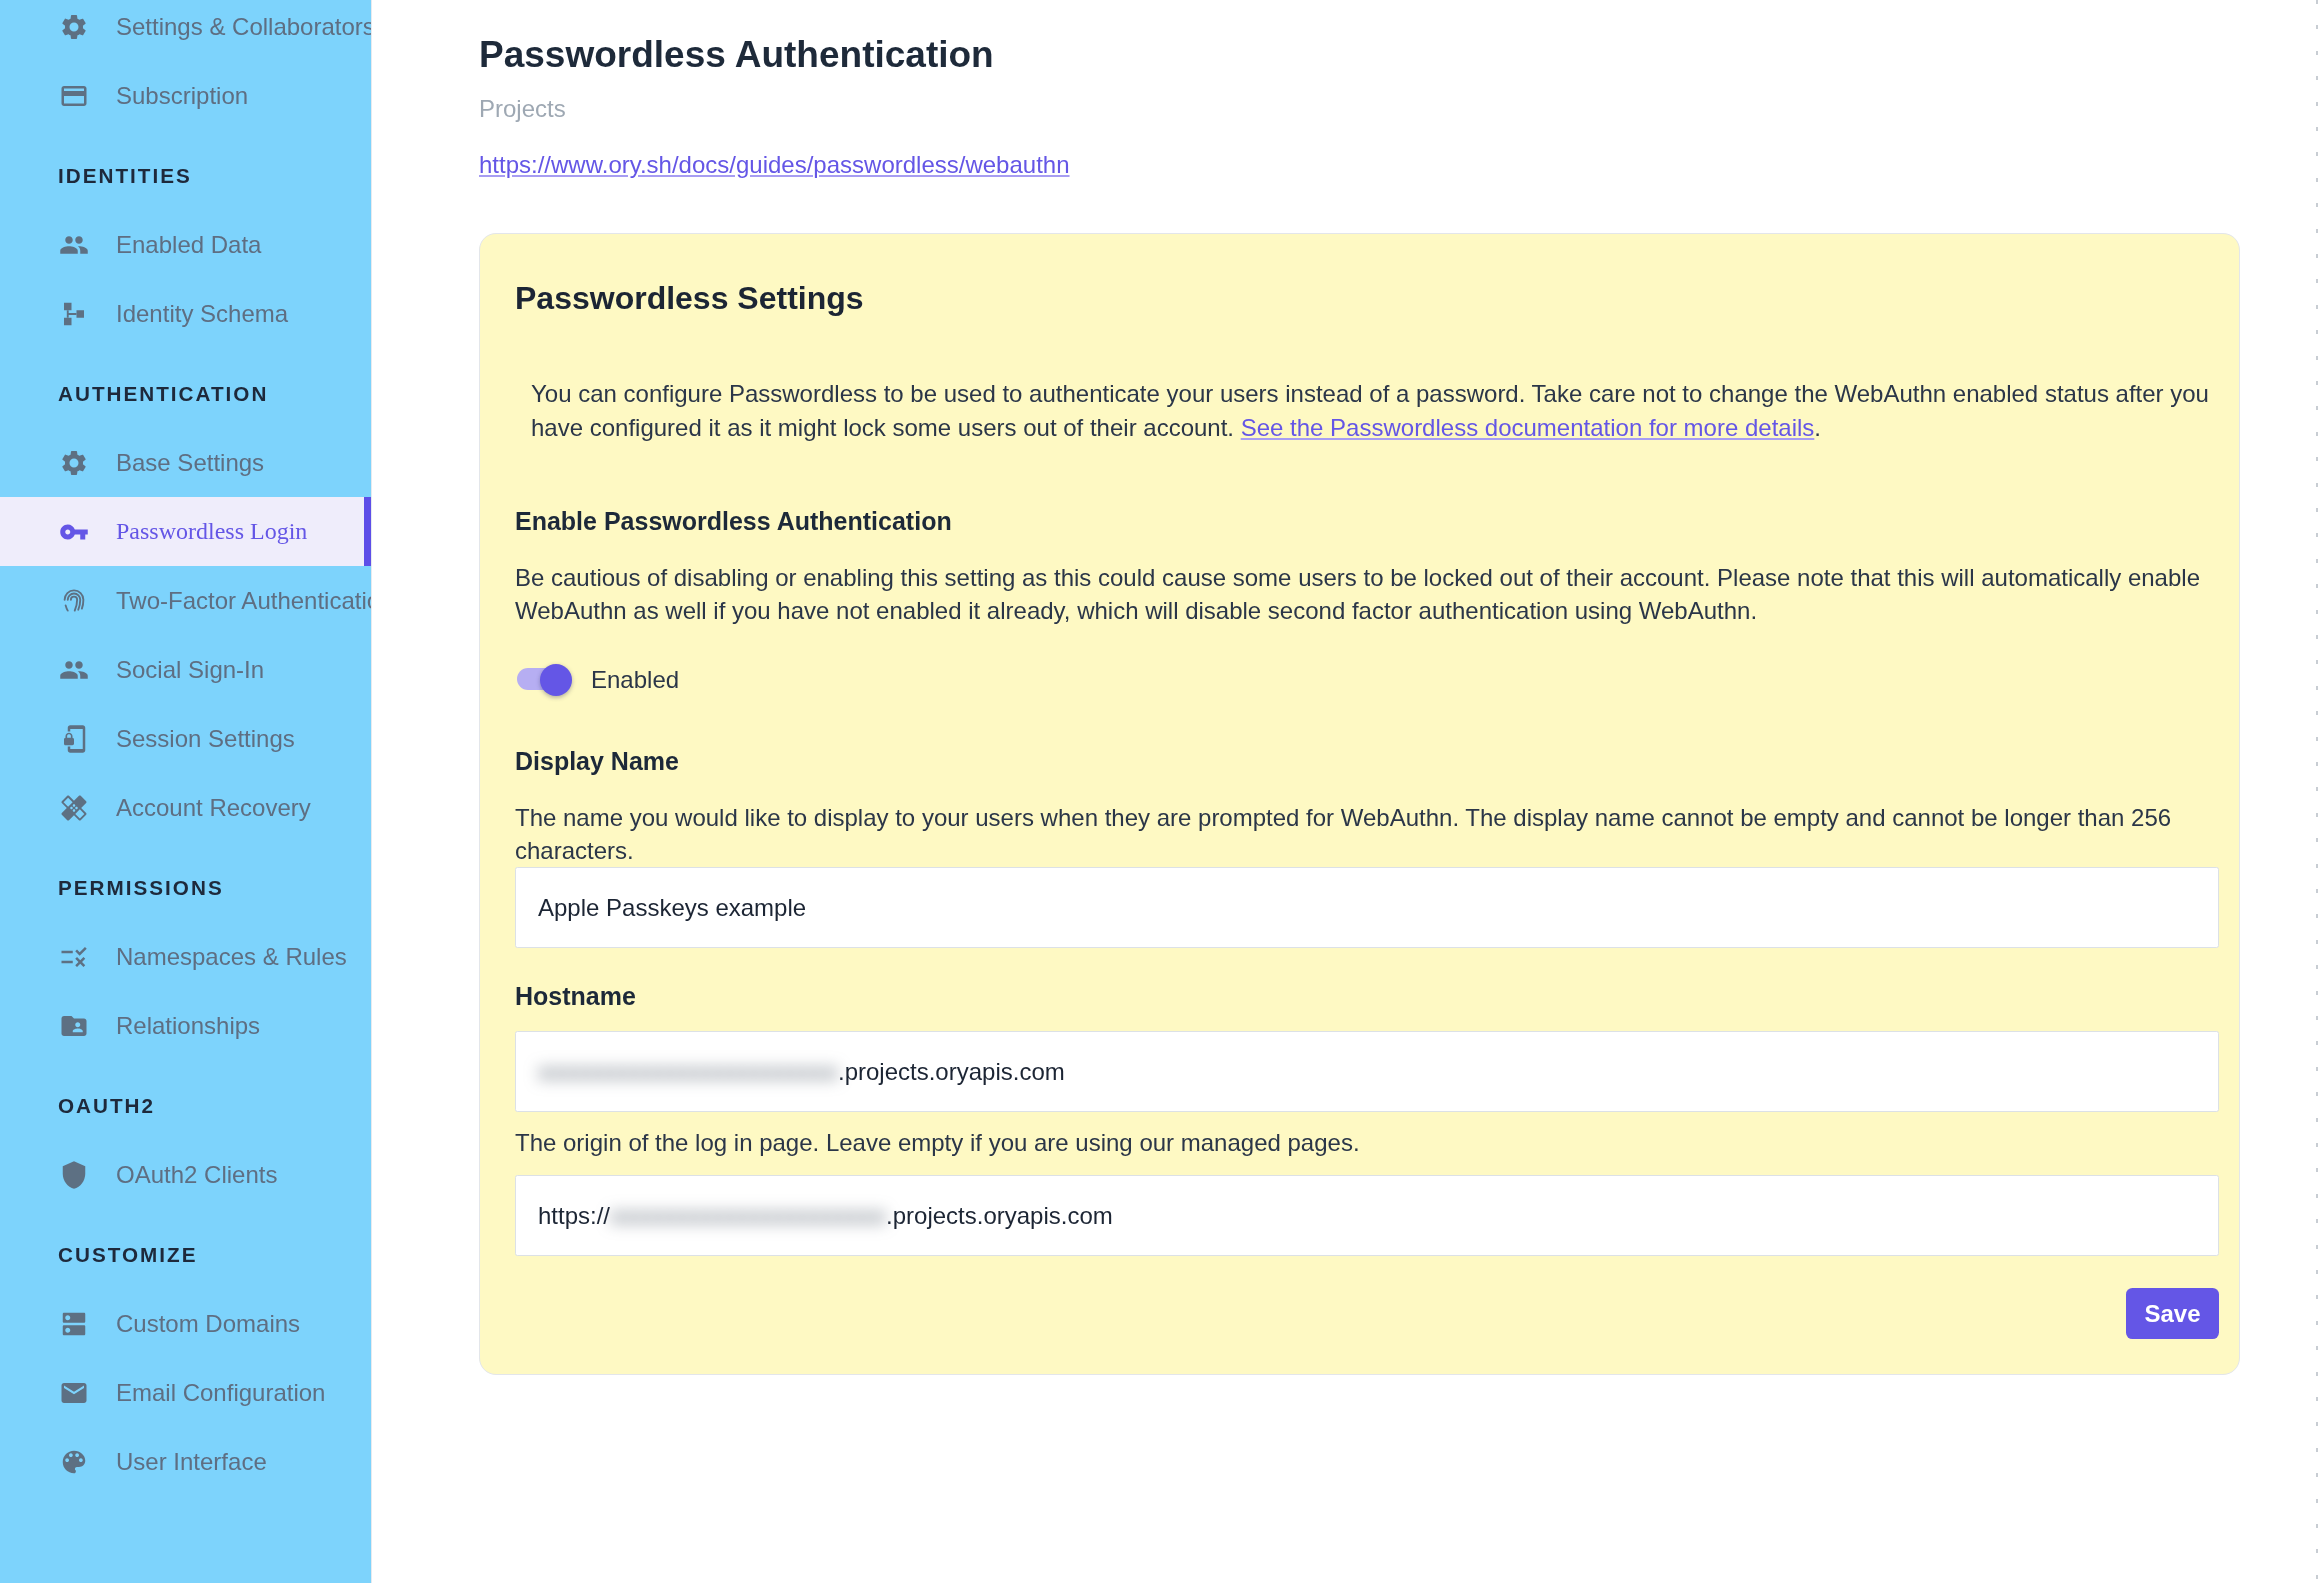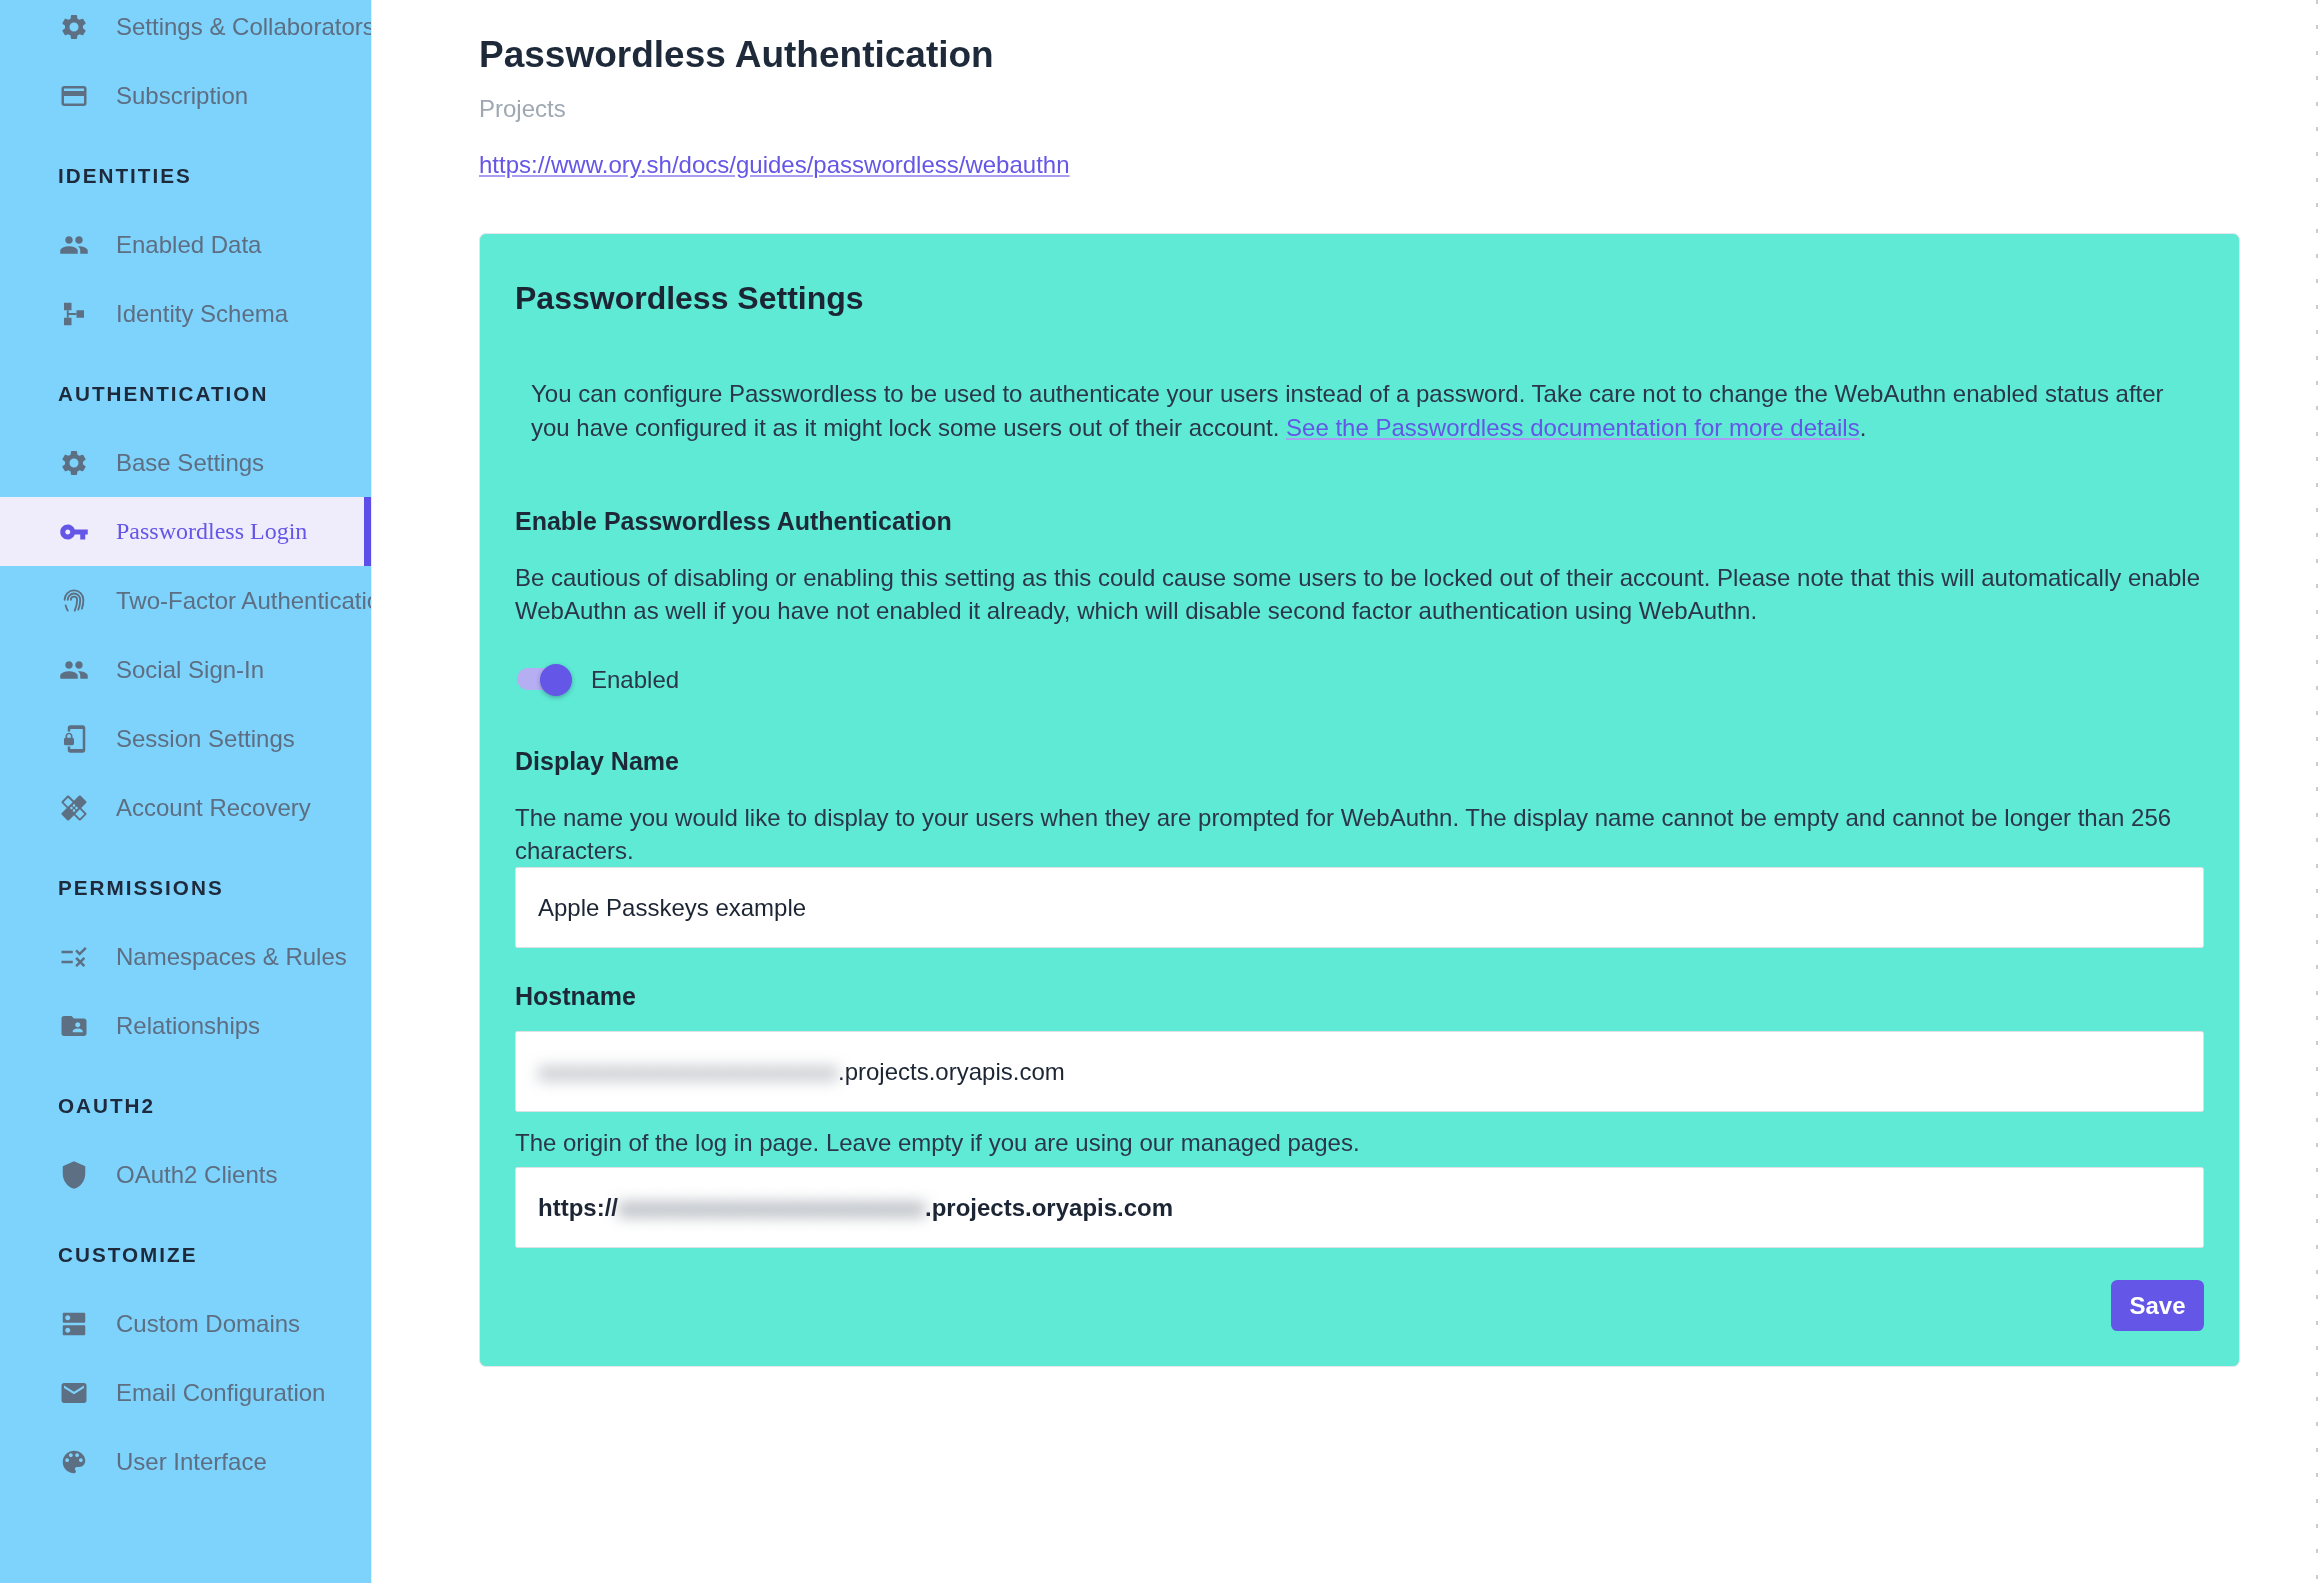--- a/index.html
+++ b/index.html
@@ -26,22 +26,22 @@
 
   
   .main { position: absolute; left: 403px; top: 0; right: 0; bottom: 0;
     padding: 32px 78px 0 76px; }
   .page-title { font-size: 37px; line-height: 45px; font-weight: 700; color: #1E2A3A; }
   .page-subtitle { margin-top: 16px; font-size: 24px; line-height: 32px; color: #9EA8B3; }
   .doc-link { display: inline-block; margin-top: 24px; font-size: 24px; line-height: 32px;
     color: #6456E6; text-decoration: underline; text-decoration-color: #A79DF2; cursor: pointer; }
 
   
-  .card { margin-top: 52px; border: 1.6px solid #E3E6EA; border-radius: 7px;
-    background: #5eead4; padding: 45px 35px 35px 35px; }
+  .card { margin-top: 52px; border: 1.6px solid #E3E6EA; border-radius: 17px;
+    background: #fef9c3; padding: 45px 20px 35px 35px; }
   .card-title { font-size: 32px; line-height: 38px; font-weight: 700; color: #1C2534; }
   .intro { margin: 60px 0 0 16px; font-size: 24px; line-height: 34px; color: #2B3648;
     max-width: 1678px; }
   .intro a { color: #6456E6; text-decoration: underline; text-decoration-color: #A79DF2;
     cursor: pointer; }
   .sec-heading { margin-top: 60px; font-size: 25px; line-height: 32px; font-weight: 700;
     color: #1D2939; }
   .sec-desc { margin-top: 24px; font-size: 24px; line-height: 33px; color: #2B3648;
     max-width: 1694px; }
   .toggle-row { margin-top: 35px; height: 35px; display: flex; align-items: center; }
@@ -49,21 +49,21 @@
     cursor: pointer; }
   .switch .track { position: absolute; left: 1.6px; top: 6.4px; width: 54px; height: 22px;
     border-radius: 11px; background: #B6AEF2; }
   .switch .thumb { position: absolute; left: 25.4px; top: 1.6px; width: 32px; height: 32px;
     border-radius: 50%; background: #6456E6; box-shadow: 0 1.6px 4px rgba(40,40,90,.35); }
   .toggle-label { margin-left: 19px; font-size: 24px; color: #2B3648; }
   .text-input { height: 81px; border: 1.6px solid #DCE1E6;
     border-radius: 2.4px; background: #fff; display: flex; align-items: center;
     padding-left: 22px; font-size: 24px; color: #1C2534; cursor: text; }
   .text-input.mt-sm { margin-top: 19px; }
-  .text-input.mt-xs { margin-top: 8px; font-weight: bold; }
+  .text-input.mt-xs { margin-top: 16px; }
   .mt-host { margin-top: 32px; }
   .mt-origin { margin-top: 41px; }
   .mt-origin-desc { margin-top: 14.3px; }
   .blurred { filter: blur(7.2px); color: #55606e; user-select: none; }
   .save-row { margin-top: 32px; display: flex; justify-content: flex-end; }
   .save-btn { width: 93px; height: 51px; background: #6456E6; color: #ffffff;
     border: none; border-radius: 6.4px; font-size: 24px; font-weight: 700;
     font-family: "Liberation Sans", "DejaVu Sans", sans-serif; cursor: pointer; }
 
   .window-edge { position: absolute; right: 0; top: 0; bottom: 0; width: 2.4px;

